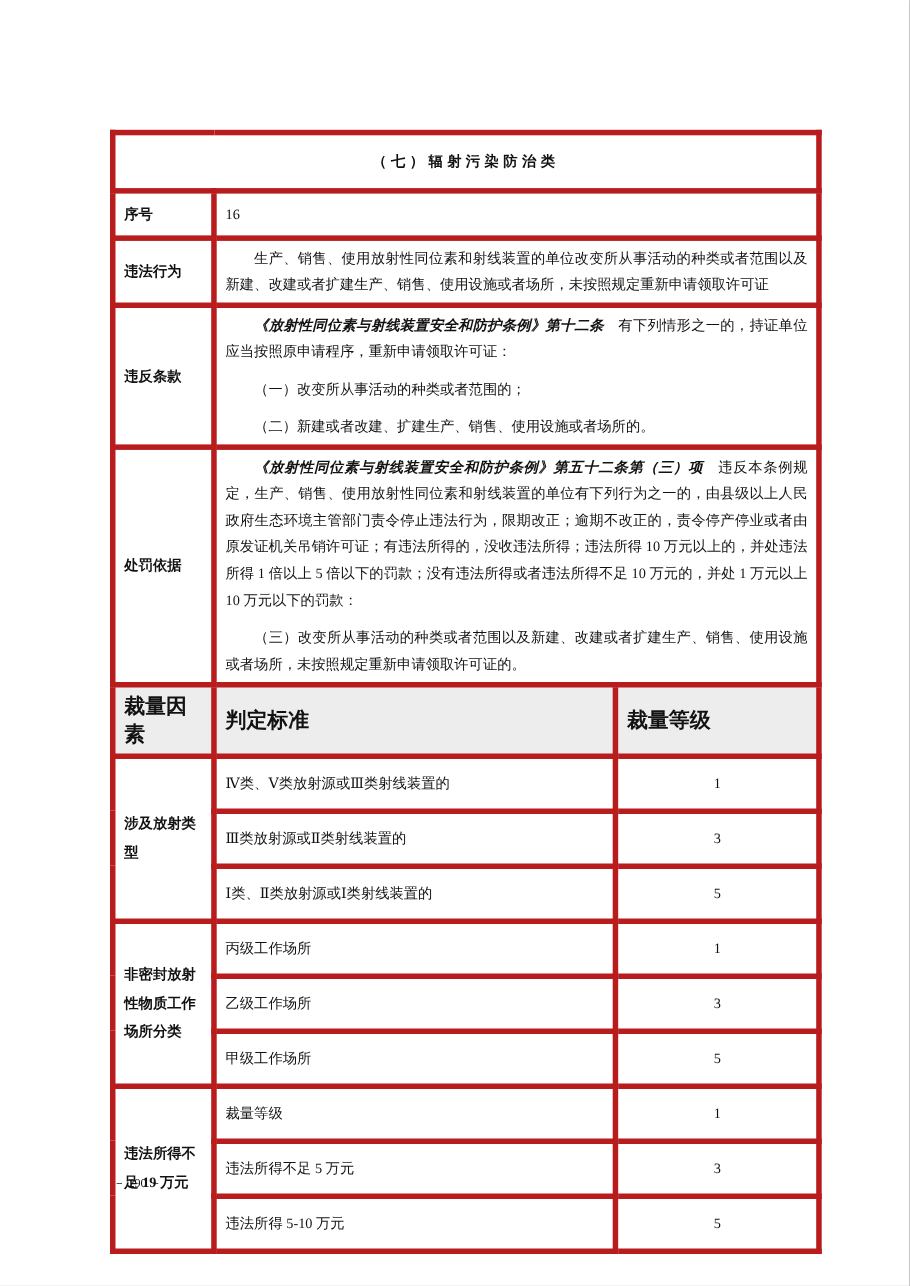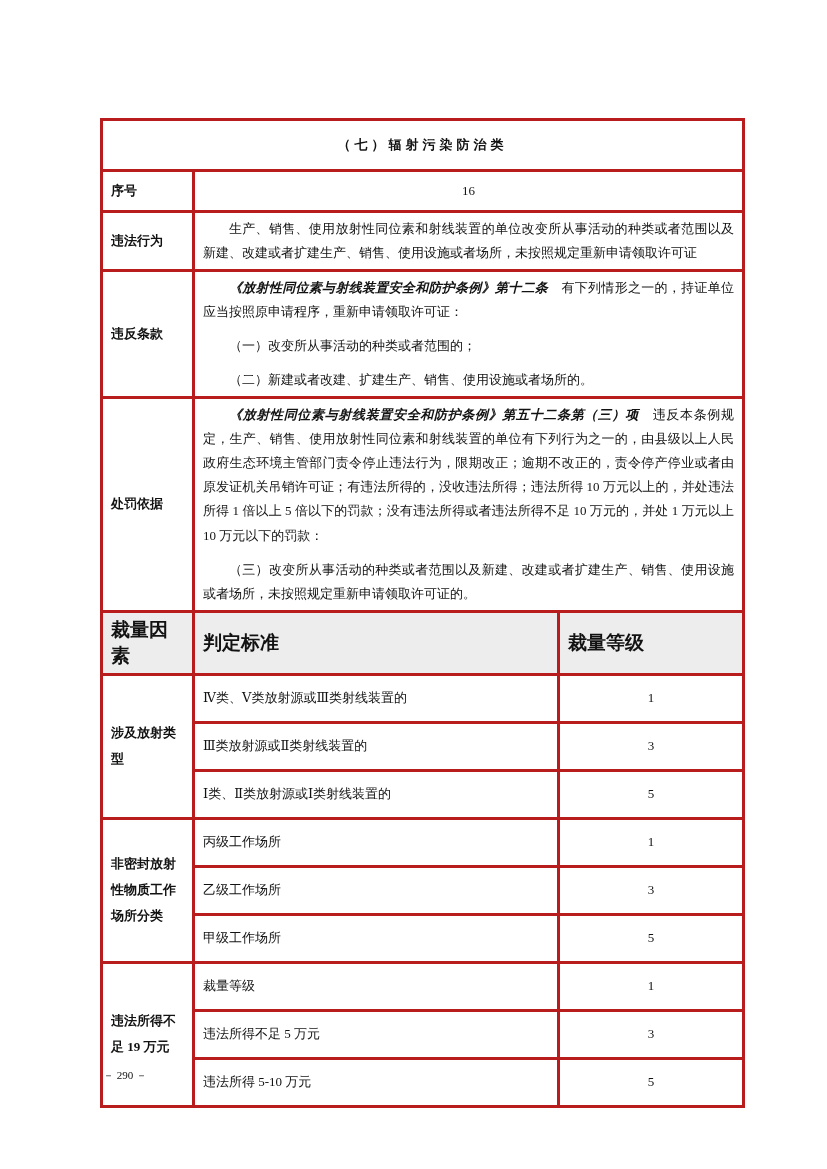--- a/index.html
+++ b/index.html
@@ -6,32 +6,32 @@
   .page{
     width:827px;height:1169px;background:#ffffff;position:relative;margin:0 auto;
     font-family:"Liberation Serif","DejaVu Serif",serif;color:#121212;
     box-shadow:0 0 8px rgba(0,0,0,.35);
   }
   table.main{
     position:absolute;left:100px;top:118px;width:642px;
     border-collapse:collapse;table-layout:fixed;
   }
   table.main td{
-    border:3px solid #b91c1c;font-size:13px;vertical-align:middle;
+    border:5px solid #b91c1c;font-size:13px;vertical-align:middle;
     padding:4px 8px;word-break:break-word;
   }
   td.title-cell{
     font-size:20px;font-weight:700;text-align:center;letter-spacing:4px;
     height:40px;padding:2px;
   }
   td.lbl{
     font-weight:700;font-size:13.5px;line-height:2.0;
     padding:4px 7px;
   }
-  td.serial-val{text-align:center;height:30px;font-size:12.5px;}
+  td.serial-val{text-align:left;height:30px;font-size:12.5px;}
   td.body{
     padding:9px 13px 11px 13px;line-height:1.85;text-align:justify;
   }
   td.body p{margin:0 0 10px 0;text-indent:2em;}
   td.body p:last-child{margin-bottom:0;}
   .cite{font-weight:700;font-style:italic;}
   tr.hdr td{background:#ededed;font-weight:700;text-align:left;height:26px;font-size:19px;}
   tr.crit td{height:37px;}
   td.std{}
   td.lvl{text-align:center;}

